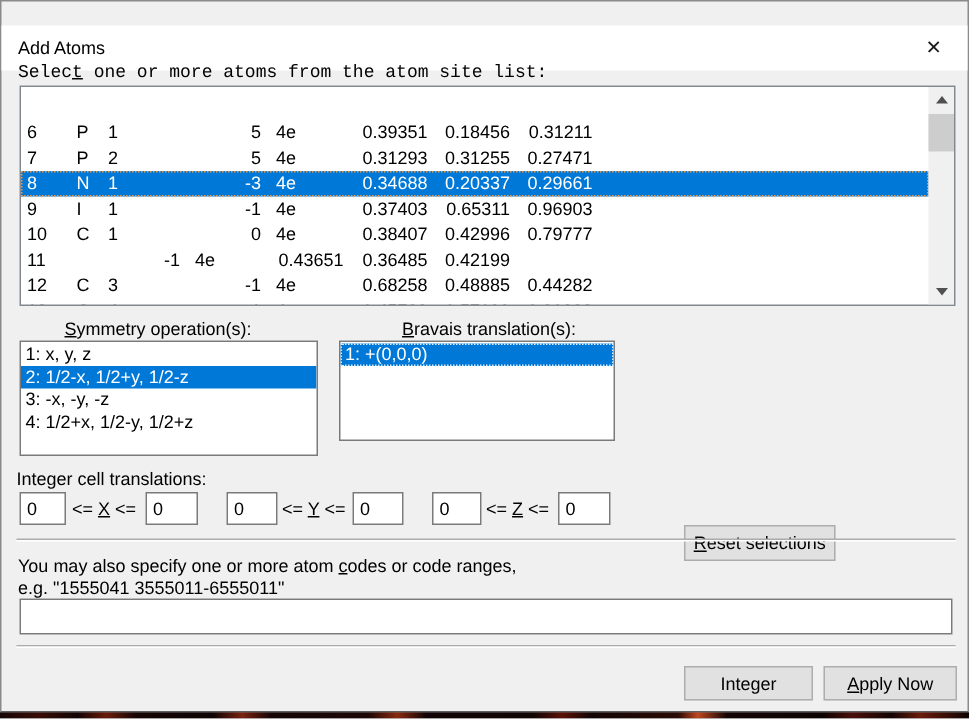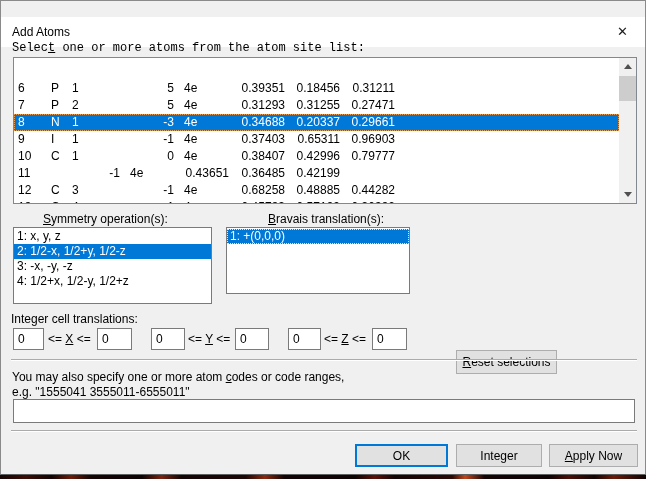--- a/index.html
+++ b/index.html
@@ -146,23 +146,20 @@
 
     <div class="sep sep1"></div>
 
     <span class="lbl" style="left:11px; top:369px;"><span>You may also specify one or more atom </span><span class="mn">c</span><span>odes or code ranges,</span></span>
     <span class="lbl" style="left:11px; top:384px;">e.g. "1555041 3555011-6555011"</span>
 
     <input class="codes-input" value="" style="">
 
     <div class="sep sep2"></div>
 
-    <div class="btn btn-ok">
-        <span>OK</span>
-      </div>
     <div class="btn btn-cancel">
         <span>Integer</span>
       </div>
     <div class="btn btn-apply">
         <span><span></span><span class="mn">A</span><span>pply Now</span></span>
       </div>
   </div>
 
   <div class="bg-strip"></div>
 </div>

